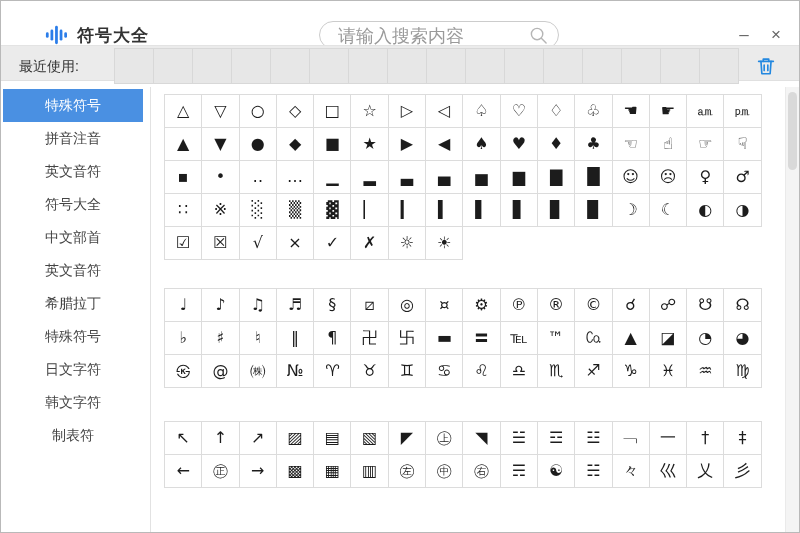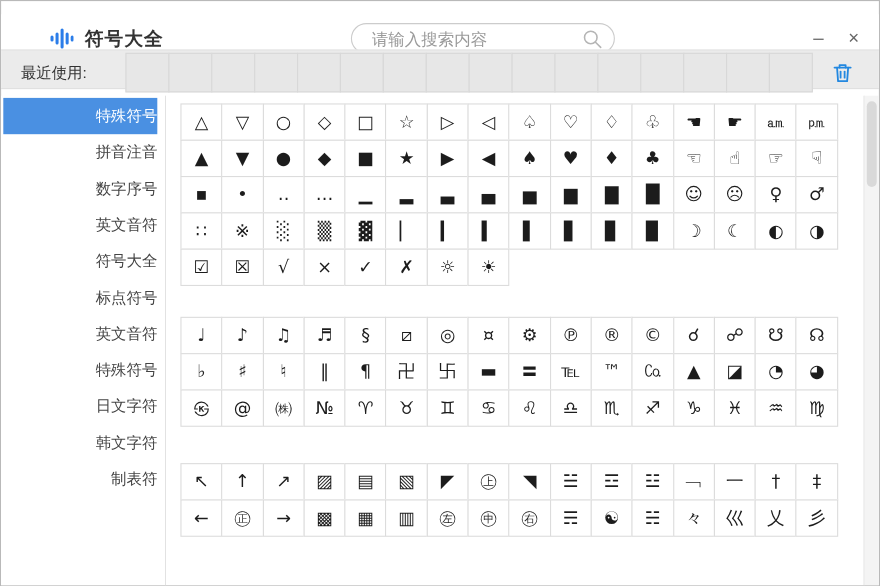--- a/index.html
+++ b/index.html
@@ -9,38 +9,38 @@
     background:#fff;
     --accent:#4a90e2; --trash:#2388e0; --logo:#2b7de9;
   }
   .window{position:absolute;inset:0;border:1px solid #b9b9b9;box-sizing:border-box;background:#fff;}
 
   
   .titlebar{position:absolute;top:12px;left:0;right:0;height:44px;background:#fff;}
   .app-logo{position:absolute;left:44px;top:11px;width:22px;height:22px;}
   .app-title{position:absolute;left:76px;top:11px;font-size:17px;color:#333;font-weight:600;letter-spacing:1px;}
   .searchbox{position:absolute;left:318px;top:8px;width:240px;height:28px;border:1px solid #ccc;border-radius:15px;box-sizing:border-box;background:#fff;}
-  .searchbox input{position:absolute;left:16px;top:2px;width:180px;height:22px;border:none;outline:none;font-size:15px;color:#6d28d9;background:transparent;font-family:inherit;}
+  .searchbox input{position:absolute;left:16px;top:2px;width:180px;height:22px;border:none;outline:none;font-size:18px;color:#6d28d9;background:transparent;font-family:inherit;}
   .searchbox input::placeholder{color:#9a9a9a;}
   .search-ic{position:absolute;right:10px;top:4px;width:19px;height:19px;}
   .winbtn{position:absolute;top:0;width:30px;height:44px;line-height:44px;text-align:center;font-size:17px;color:#666;cursor:pointer;}
   .winbtn.min{right:40px;}
   .winbtn.close{right:8px;}
 
   
   .recent{position:absolute;top:44px;left:0;right:0;height:36px;background:#ebebeb;border-top:1px solid #e3e3e3;border-bottom:1px solid #e0e0e0;box-sizing:border-box;}
   .recent-label{position:absolute;left:18px;top:0;line-height:40px;font-size:14px;color:#333;}
   .slots{position:absolute;left:113px;top:2px;display:flex;}
   .slot{width:40px;height:36px;box-sizing:border-box;border:1px solid #d8d8d8;background:#e7e7e7;margin-left:-1px;}
   .slot:first-child{margin-left:0;}
   .trash-btn{position:absolute;right:22px;top:9px;width:22px;height:22px;background:none;border:none;padding:0;cursor:pointer;}
 
   
   .sidebar{position:absolute;left:0;top:86px;bottom:0;width:150px;background:#fff;border-right:1px solid #e2e2e2;box-sizing:border-box;}
-  .side-item{height:33px;line-height:33px;text-align:right;font-size:14px;color:#444;cursor:pointer;margin:0 7px 0 2px;margin-bottom:0;}
+  .side-item{height:33px;line-height:33px;text-align:center;font-size:14px;color:#444;cursor:pointer;margin:0 7px 0 2px;margin-bottom:0;}
   .side-item.active{background:var(--accent);color:#fff;}
   .sidebar .side-item:first-child{margin-top:2px;}
 
   
   .content{position:absolute;left:150px;top:86px;right:14px;bottom:0;background:#fff;overflow:hidden;}
   .block{position:absolute;left:13px;}
   .srow{display:flex;}
   .scell{width:38.3px;height:34px;box-sizing:border-box;border:1px solid #dcdcdc;margin-left:-1px;margin-top:-1px;
          text-align:center;line-height:32px;font-size:16px;color:#1c1c1c;cursor:pointer;background:#fff;
          font-family:"DejaVu Sans","Liberation Sans",sans-serif;overflow:hidden;}
@@ -115,25 +115,25 @@
             <path d="M14 11v6"></path>
           </g>
         </svg>
       </span>
     </button>
   </div>
 
   <div class="sidebar" id="sidebar">
       <div class="side-item active">特殊符号</div>
       <div class="side-item">拼音注音</div>
-      <div class="side-item">数字序号</div>
       <div class="side-item">英文音符</div>
       <div class="side-item">符号大全</div>
-      <div class="side-item">标点符号</div>
+      <div class="side-item">中文部首</div>
       <div class="side-item">英文音符</div>
+      <div class="side-item">希腊拉丁</div>
       <div class="side-item">特殊符号</div>
       <div class="side-item">日文字符</div>
       <div class="side-item">韩文字符</div>
       <div class="side-item">制表符</div>
     </div>
 
   <div class="content" id="content">
       <div class="block" style="top: 7px;">
         <div class="srow">
           <div class="scell">△</div>

